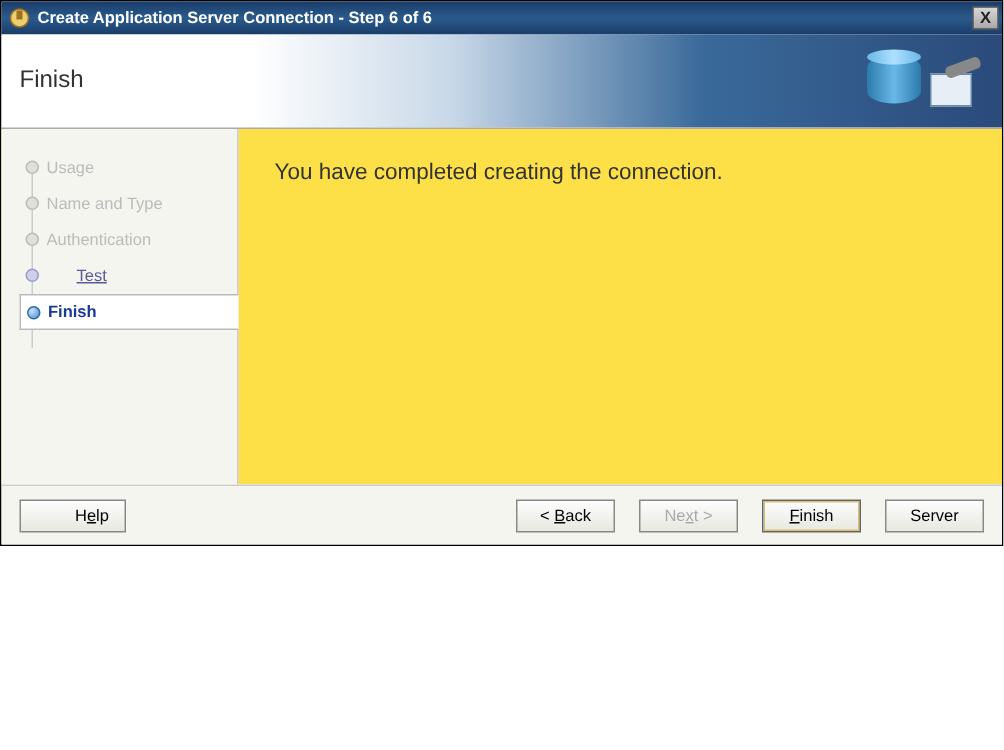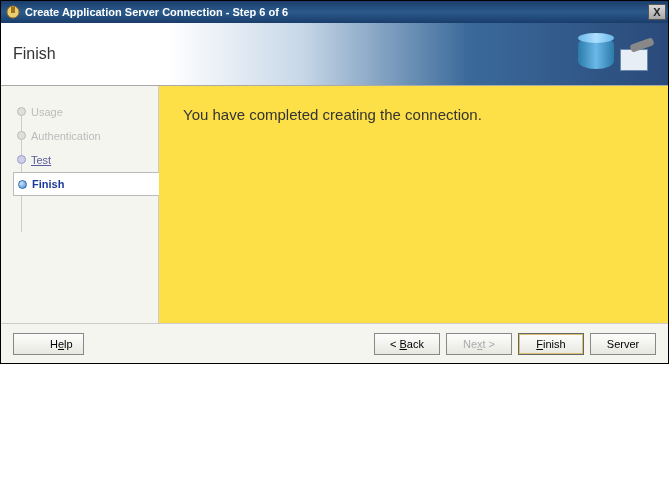--- a/index.html
+++ b/index.html
@@ -20,34 +20,34 @@
 .app-box { position:absolute; right:0; top:18px; width:28px; height:22px; background:#e8eef5; border:1px solid #6a8aaa; }
 .plug { position:absolute; right:-6px; top:10px; width:24px; height:8px; background:#888; border-radius:3px; transform: rotate(-20deg); }
 
 .content { flex: 1; display: flex; background: #fde047; }
 
 .sidebar { width: 158px; background: #f5f5f0; border-right: 1px solid #ccc; padding-top: 14px; position: relative; }
 .steps { list-style: none; padding: 0 0 0 12px; }
 .step { display: flex; align-items: center; height: 24px; position: relative; padding-left: 18px; }
 .step .dot { position: absolute; left: 4px; width: 9px; height: 9px; border-radius: 50%; background: #e0e0d8; border: 1px solid #bbb; top: 7px; }
 .step .label { color: #bbb; }
-.step.link .label { color: #5a5a9a; text-decoration: underline; cursor: pointer; }
+.step.link .label { color: #5a5a9a; text-decoration: underline; cursor: pointer; margin-left: 20px; }
 .step.link .dot { background:#cfcfe8; border-color:#9a9ad0; }
 .step.current { background: #fff; border: 1px solid #bbb; border-right: none; margin-right: -1px; }
 .step.current .label { color: #1a3a9a; font-weight: bold; }
 .step.current .dot { background: radial-gradient(circle at 30% 30%, #cde4ff, #4a8ad0); border-color: #2a6aaa; }
 .connector { position:absolute; left:20px; top:28px; width:1px; height:118px; background:#ccc; }
 
 .main { flex: 1; padding: 20px 24px; }
 .main-heading { font-size: 15px; color: #333; font-weight: normal; margin-bottom: 20px; }
 .main-text { font-size: 11px; color: #333; }
 
 .footer { height: 40px; border-top: 1px solid #ccc; background: #f5f5f0; display: flex; align-items: center; padding: 0 12px; }
 .footer-spacer { flex: 1; }
-.btn { height: 22px; min-width: 66px; background: linear-gradient(to bottom, #fdfdfd, #e8e8e0); border: 1px solid #888; font-size: 11px; padding: 0 10px; margin-left: 6px; cursor: pointer; font-family: Tahoma, Arial, sans-serif; }
+.btn { height: 22px; min-width: 66px; background: linear-gradient(to bottom, #fdfdfd, #e8e8e0); border: 1px solid #888; font-size: 11px; padding: 0 10px; margin-left: 16px; cursor: pointer; font-family: Tahoma, Arial, sans-serif; }
 .btn:disabled { color: #aaa; cursor: default; }
 .btn.default { border: 1px solid #666; box-shadow: 0 0 0 1px #d8c070 inset; }
 .btn .mn { text-decoration: underline; }
 .help-btn { margin-left: 0; padding-left: 36px; }
 </style>
 </head>
 <body>
 
 <div class="window">
 
@@ -76,20 +76,24 @@
   <div class="content">
     <div class="sidebar">
       <div class="connector"></div>
       <ul class="steps">
         <li class="step">
           <span class="dot"></span>
           <span class="label">Usage</span>
         </li>
         <li class="step">
           <span class="dot"></span>
+          <span class="label">Name and Type</span>
+        </li>
+        <li class="step">
+          <span class="dot"></span>
           <span class="label">Authentication</span>
         </li>
         <li class="step link">
           <span class="dot"></span>
           <span class="label">Test</span>
         </li>
         <li class="step current">
           <span class="dot"></span>
           <span class="label">Finish</span>
         </li>

